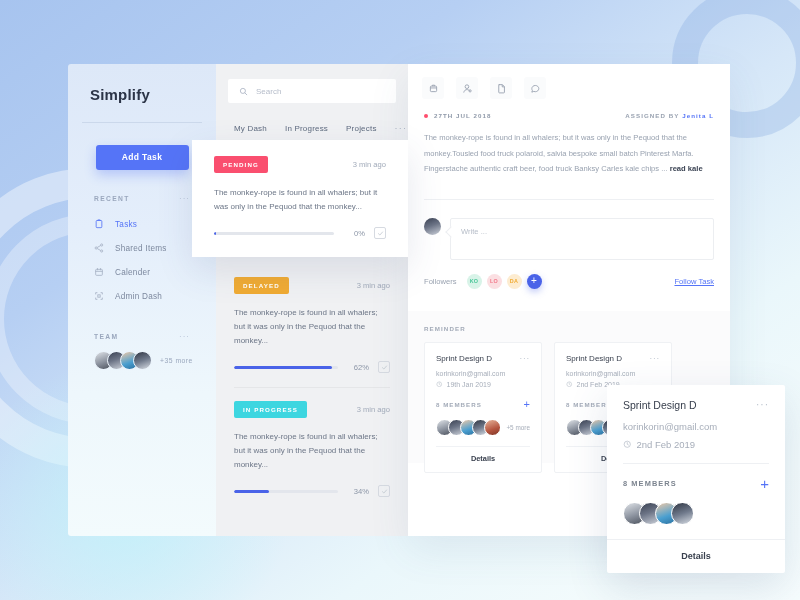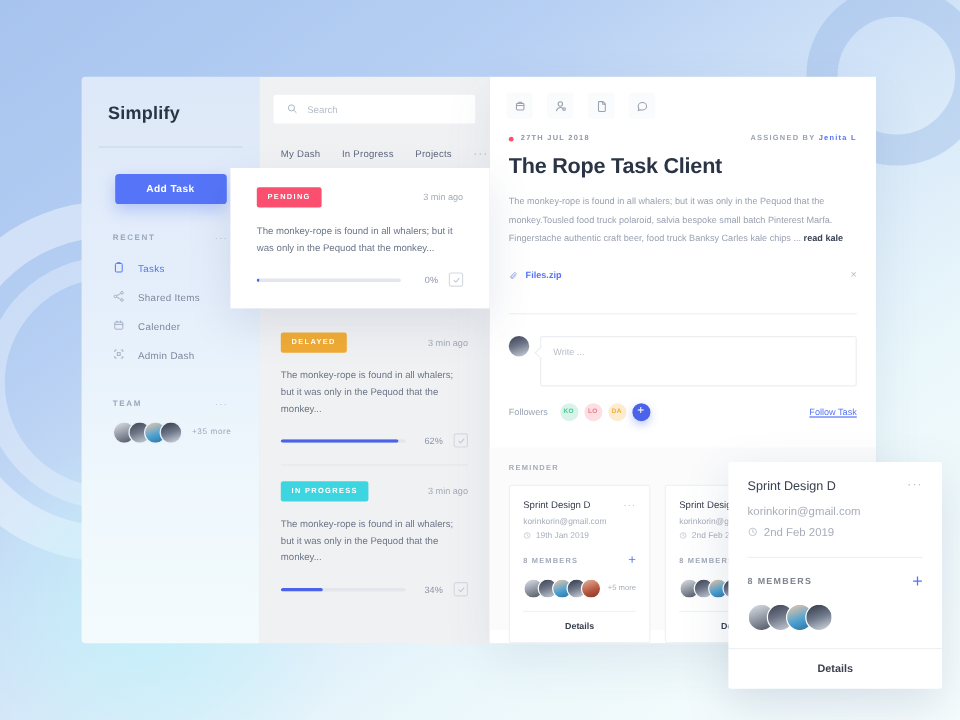--- a/index.html
+++ b/index.html
@@ -396,38 +396,26 @@
     <span class="date-wrap">
       <i class="dot-red"></i>
       <span class="date-txt">27TH JUL 2018</span>
     </span>
     <span class="assign">
       <span>ASSIGNED BY</span>
       <b>Jenita L</b>
     </span>
   </div>
 
-  <h1 class="main-title">The Rope Task Client</h1>
 
   <p class="main-desc">
     <span>The monkey-rope is found in all whalers; but it was only in the Pequod that the monkey.Tousled food truck polaroid, salvia bespoke small batch Pinterest Marfa. Fingerstache authentic craft beer, food truck Banksy Carles kale chips ...</span>
     <span class="readmore">read kale</span>
   </p>
 
-  <div class="file-row">
-    <span class="file-left">
-      <span>
-        <svg viewBox="0 0 12 12" fill="none" stroke="#8ea2e8">
-            <path d="M9.2 5.1 5.5 8.8a2 2 0 0 1-2.8-2.8l4-4a1.4 1.4 0 0 1 2 2L4.6 8a.7.7 0 0 1-1-1l3.6-3.6" stroke-width=".9" stroke-linecap="round"></path>
-          </svg>
-      </span>
-      <span class="file-name">Files.zip</span>
-    </span>
-    <span class="x-btn">×</span>
-  </div>
 
   <div class="hr"></div>
 
   <div class="comment-row">
     <span class="comment-av fc1"></span>
     <div class="comment-box">Write ...</div>
   </div>
 
   <div class="follow-row">
     <span class="follow-lbl">Followers</span>

